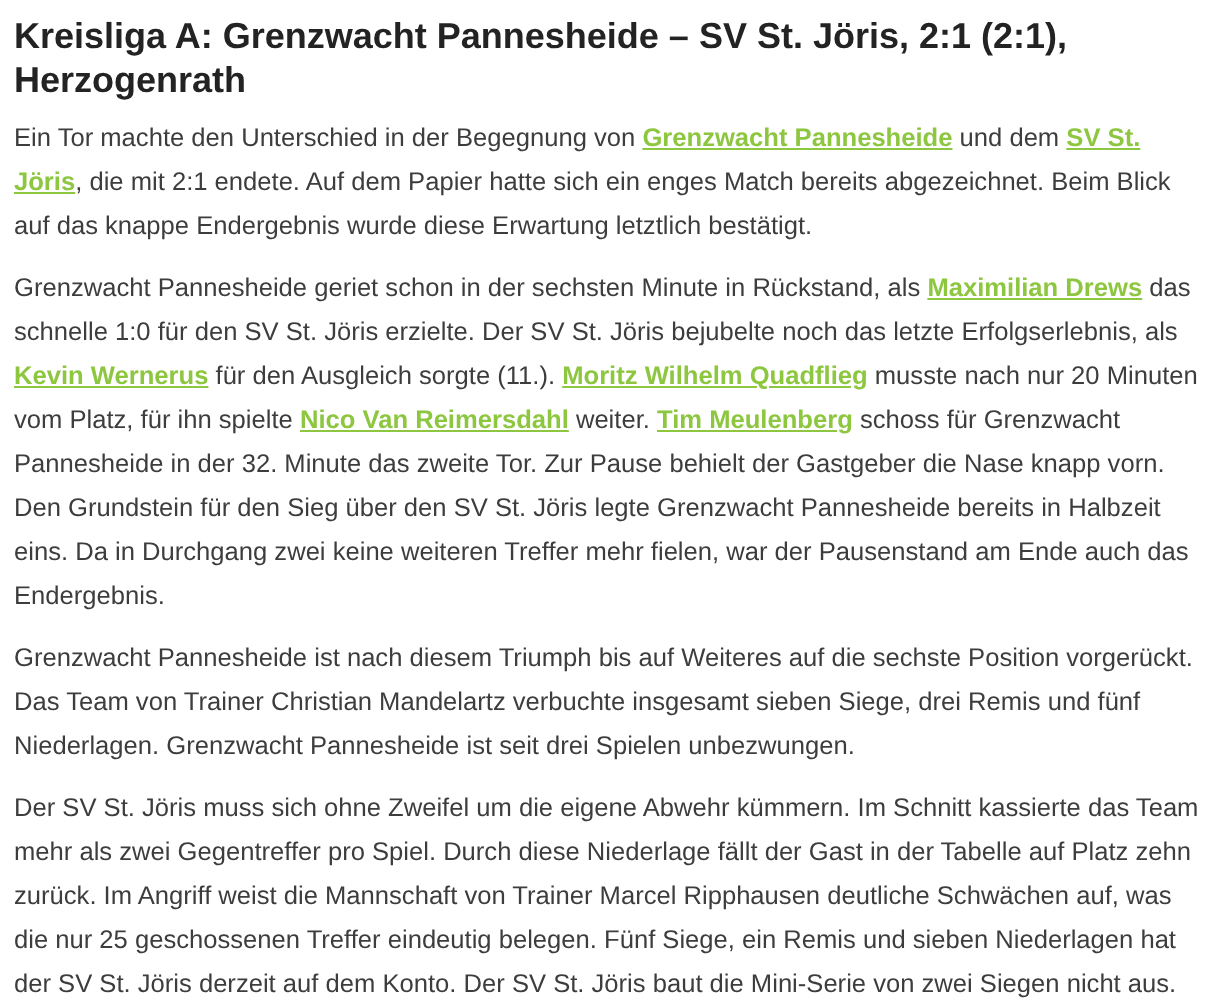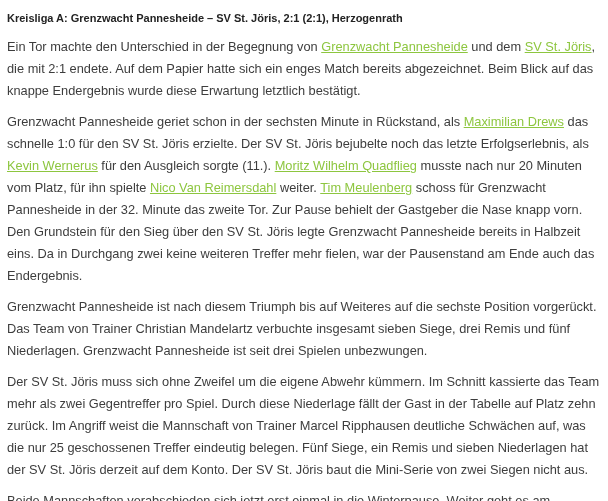--- a/index.html
+++ b/index.html
@@ -11,35 +11,35 @@
     width: 608px;
     box-sizing: border-box;
     padding: 7px 7px 10px 7px;
     font-family: "Liberation Sans", sans-serif;
     font-size: 12.8px;
     line-height: 22px;
     color: #3d3d3d;
     -webkit-font-smoothing: antialiased;
   }
   .article h1 {
-    font-size: 11px;
+    font-size: 18px;
     line-height: 22px;
     font-weight: bold;
     color: #232323;
     margin: 0 0 7px 0;
   }
   .article p {
     margin: 0 0 9px 0;
   }
   .article p:last-child {
     margin-bottom: 0;
   }
   .article a {
     color: #8dc63f;
-    font-weight: normal;
+    font-weight: bold;
     text-decoration: underline;
     cursor: pointer;
   }
 </style>
 </head>
 <body>
 
 <div class="article">
   <h1>Kreisliga A: Grenzwacht Pannesheide – SV St. Jöris, 2:1 (2:1), Herzogenrath</h1>
   <div id="article-body">

